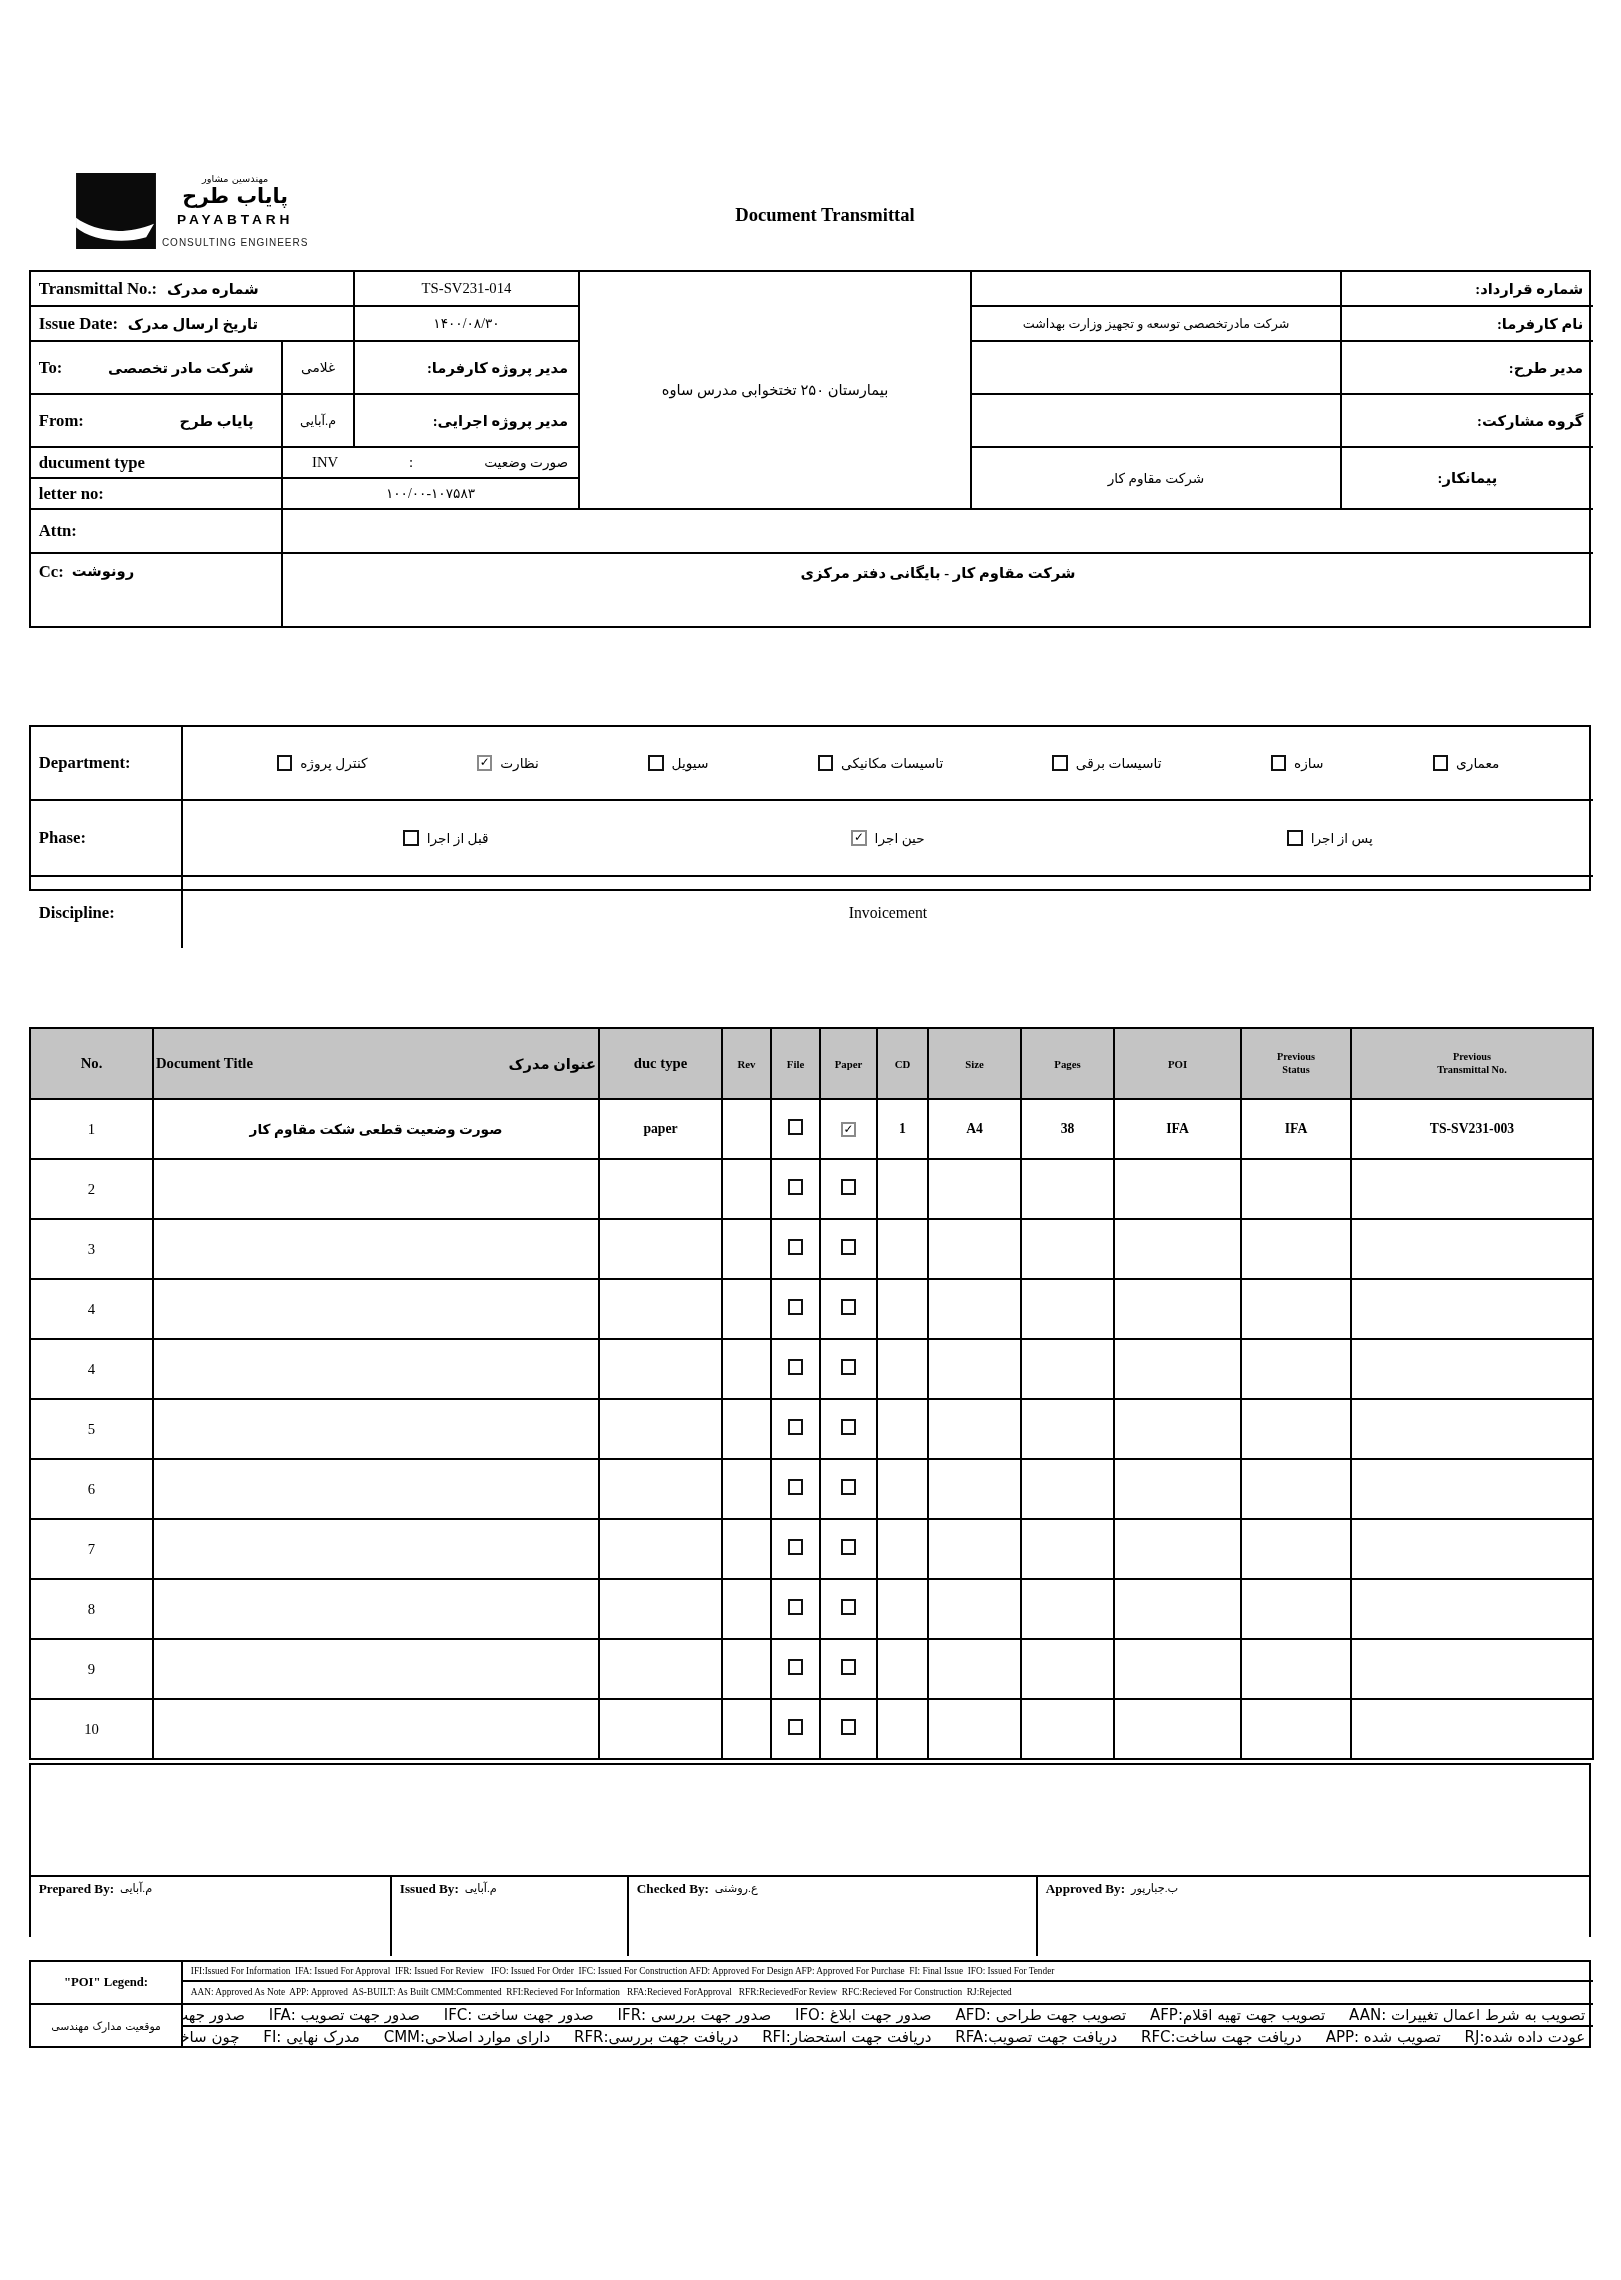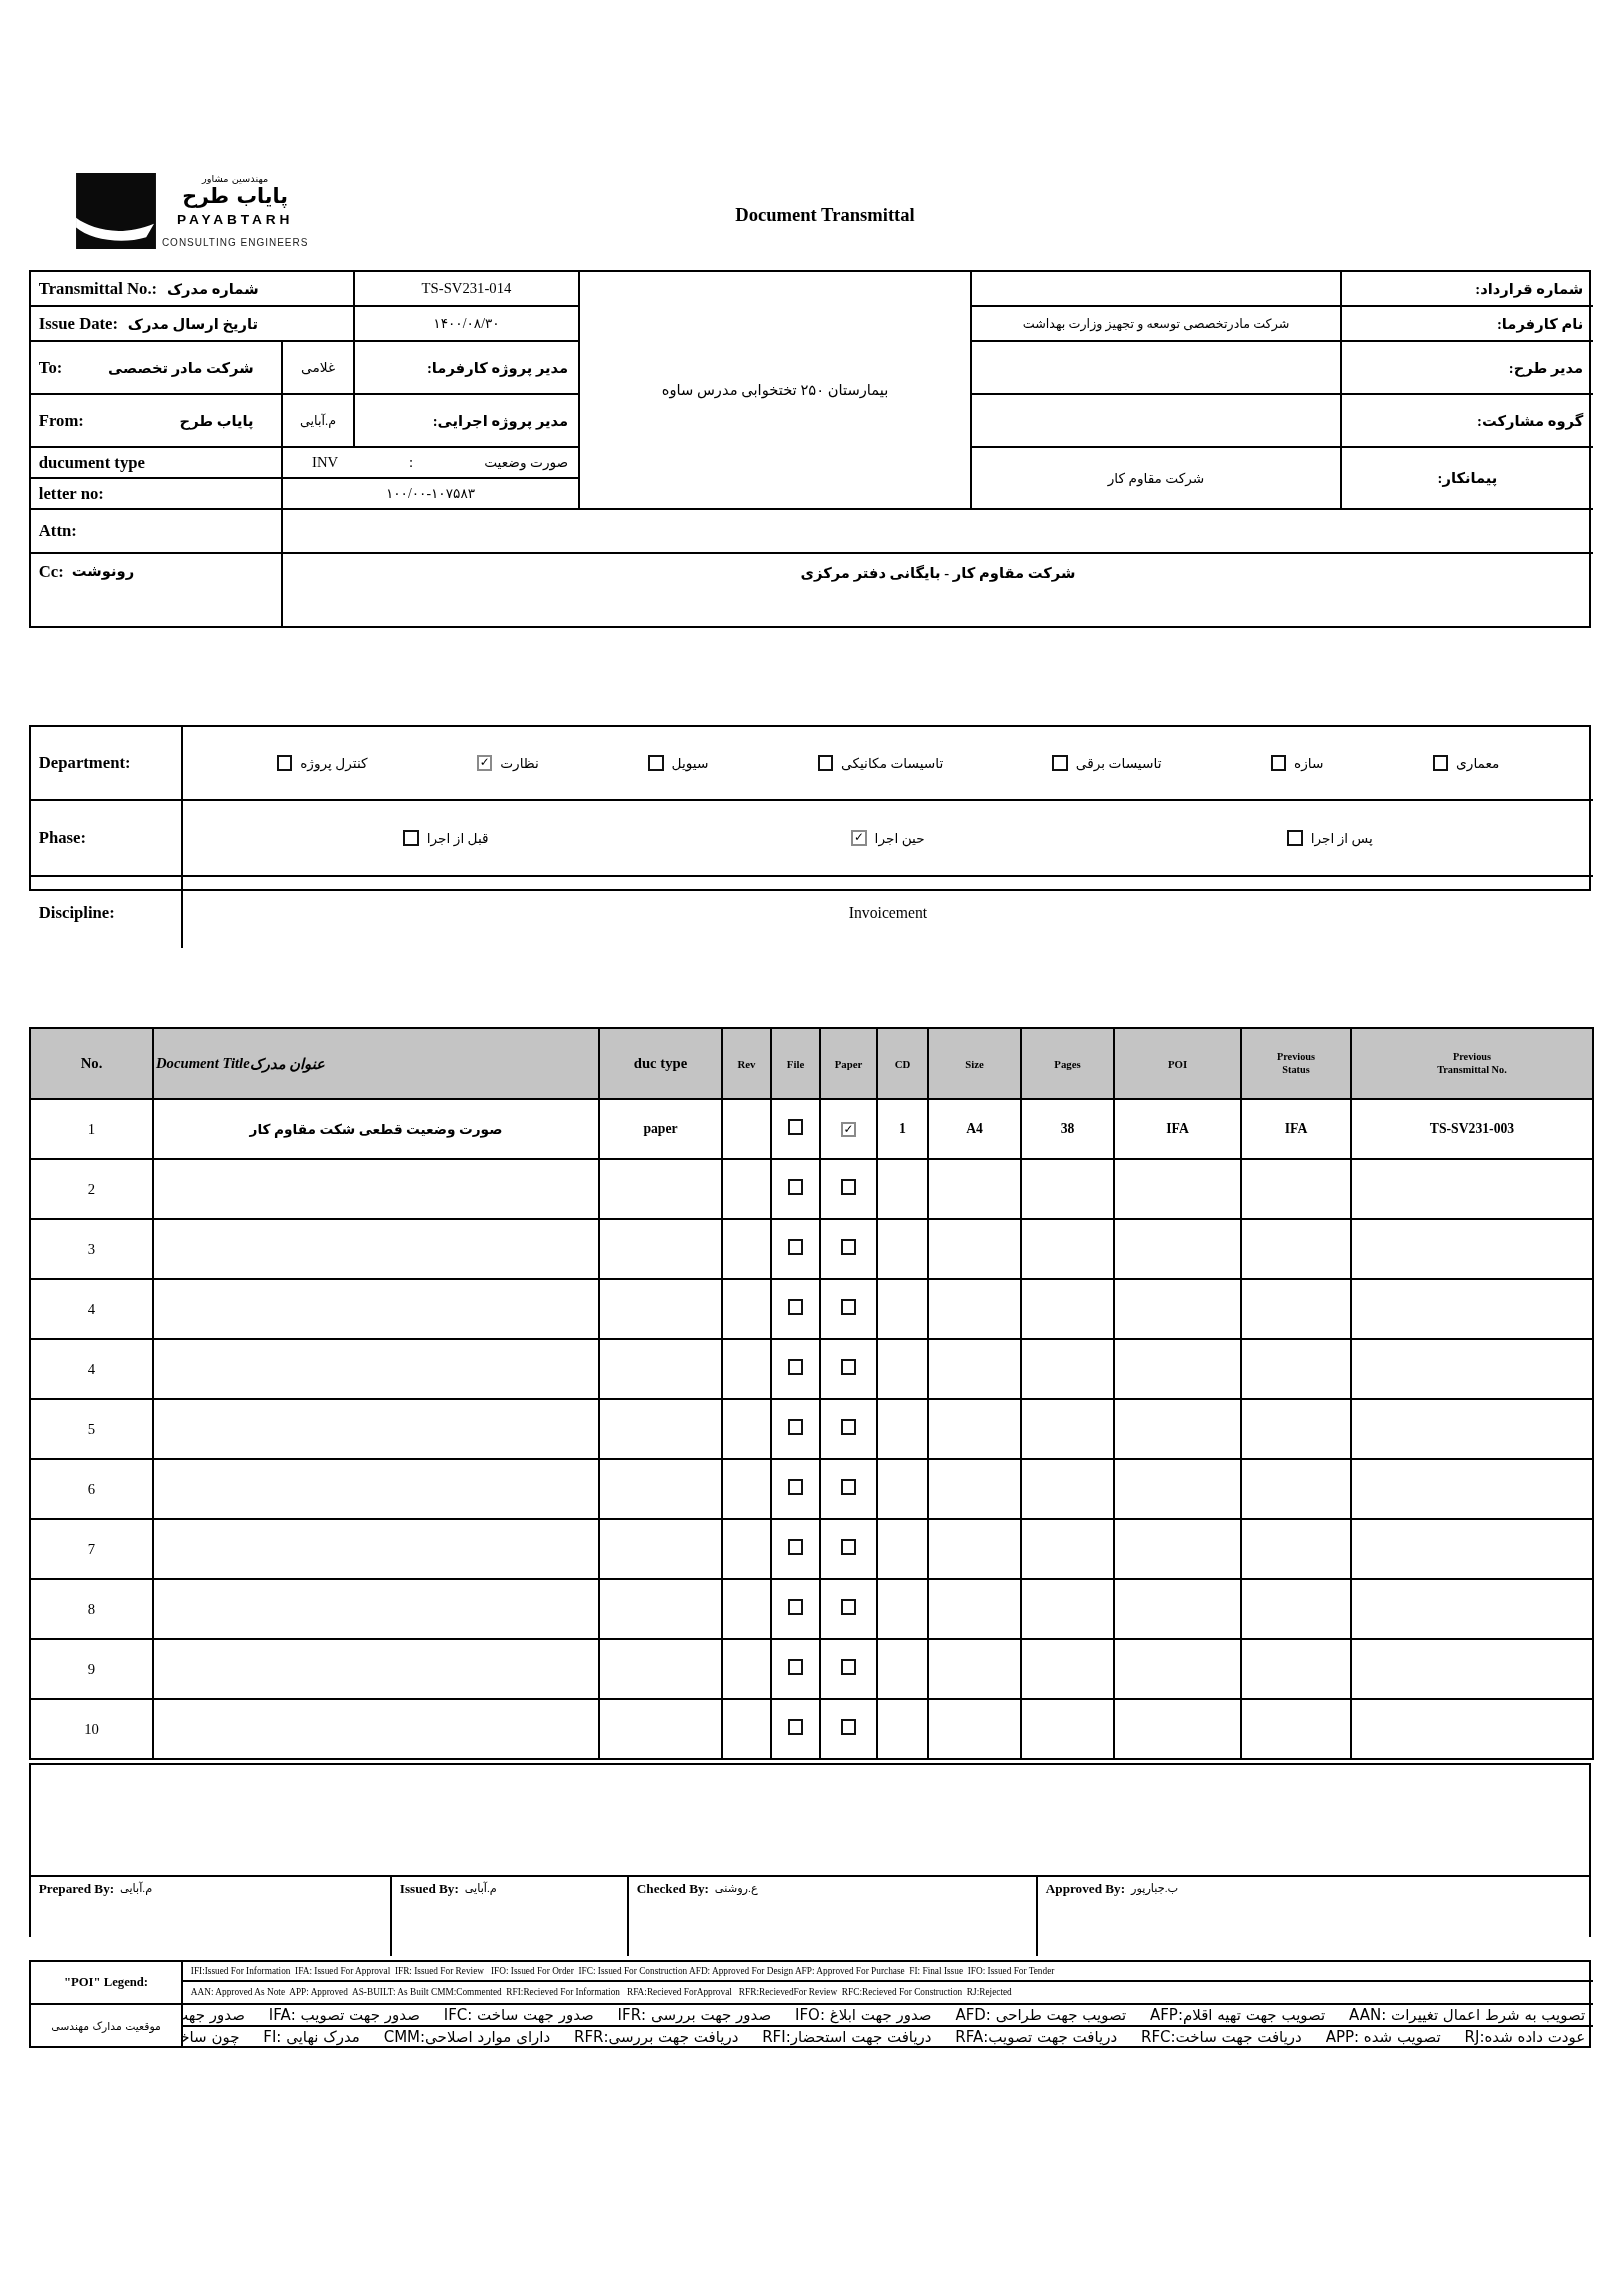--- a/index.html
+++ b/index.html
@@ -49,21 +49,21 @@
               border:2.9px solid #000;table-layout:fixed;}
   #main-table th,#main-table td{border:2px solid #000;text-align:center;vertical-align:middle;
               overflow:hidden;padding:0 2px;}
   #main-table th{background:#c4c4c4;font-weight:bold;height:69px;font-size:14.7px;}
   #main-table th.small{font-size:10.8px;}
   #main-table th .two{font-size:10.3px;line-height:12.7px;}
   #main-table thead th{border-bottom:2.9px solid #000;}
   #main-table td{height:58px;font-size:13.7px;font-weight:bold;}
   #main-table td.td-no{font-weight:normal;font-size:14.7px;}
   #main-table td.td-title{direction:rtl;font-weight:bold;}
-  .th-title-flex{display:flex;justify-content:flex-start;align-items:center;font-style:italic;}
+  .th-title-flex{display:flex;justify-content:space-between;align-items:center;}
   
   #empty-box{position:absolute;left:29px;top:1763px;width:1562px;height:112px;
              border:2.9px solid #000;border-bottom:none;box-sizing:border-box;}
   #sig-row{left:29px;top:1875px;width:1562px;height:62px;
            grid-template-columns:361px 237px 409px 556px;grid-template-rows:79px;border-bottom:none;}
   .sig-cell{align-items:flex-start;padding:3.9px 7.8px;gap:5.9px;border-bottom:none;}
   .sig-en{font-weight:bold;font-size:13.2px;}
   .sig-fa{font-size:11.3px;padding-top:1px;}
   #legend-table{left:29px;top:1960px;width:1562px;height:88px;
                 grid-template-columns:152px 1410px;grid-template-rows:19.6px 23.5px 21.6px 20.6px;}

